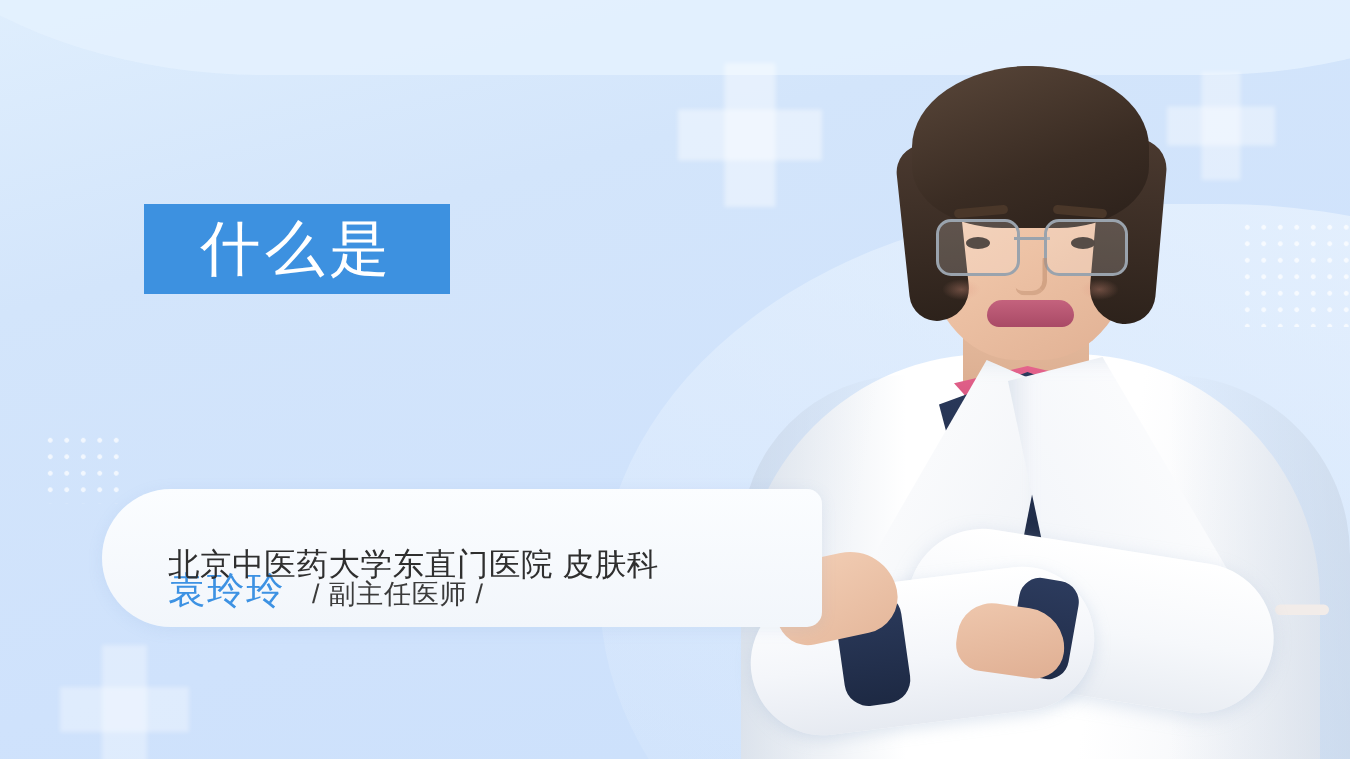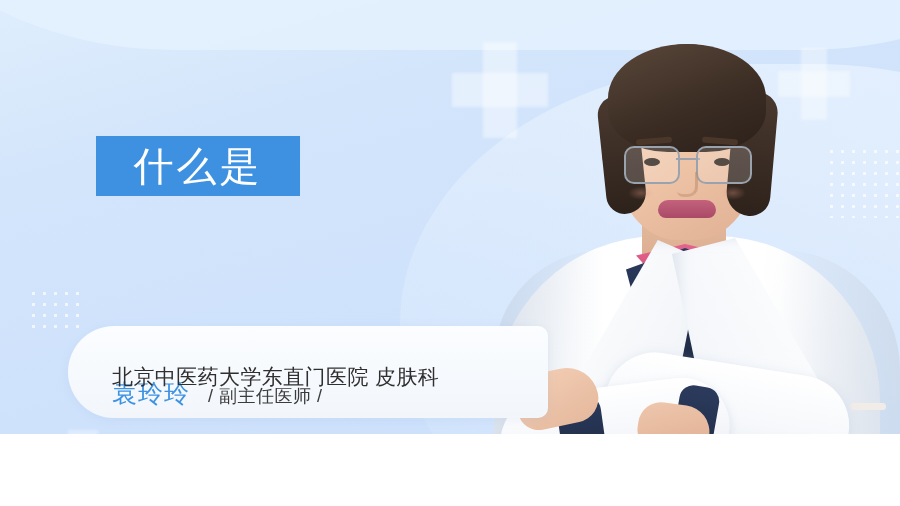--- a/index.html
+++ b/index.html
@@ -1,21 +1,21 @@
 <!DOCTYPE html>
 <html><head>
 <meta charset="utf-8">
 <style>
   html,body{margin:0;padding:0;}
   body{
     width:900px;height:506px;overflow:hidden;
     font-family:"Liberation Sans","DejaVu Sans",sans-serif;
   }
   #stage{
-    position:relative;width:900px;height:434px;overflow:hidden;
+    position:relative;width:900px;height:506px;overflow:hidden;
     background:linear-gradient(165deg,#dfeefd 0%,#d3e5fb 28%,#cfe2fc 65%,#cbe0fb 100%);
   }
 
   
   .arc-top{
     position:absolute;left:-140px;top:-420px;width:1260px;height:470px;
     border-radius:50%/100%;
     background:#e4f1fe;opacity:.85;
   }
   .arc-bottom-right{

